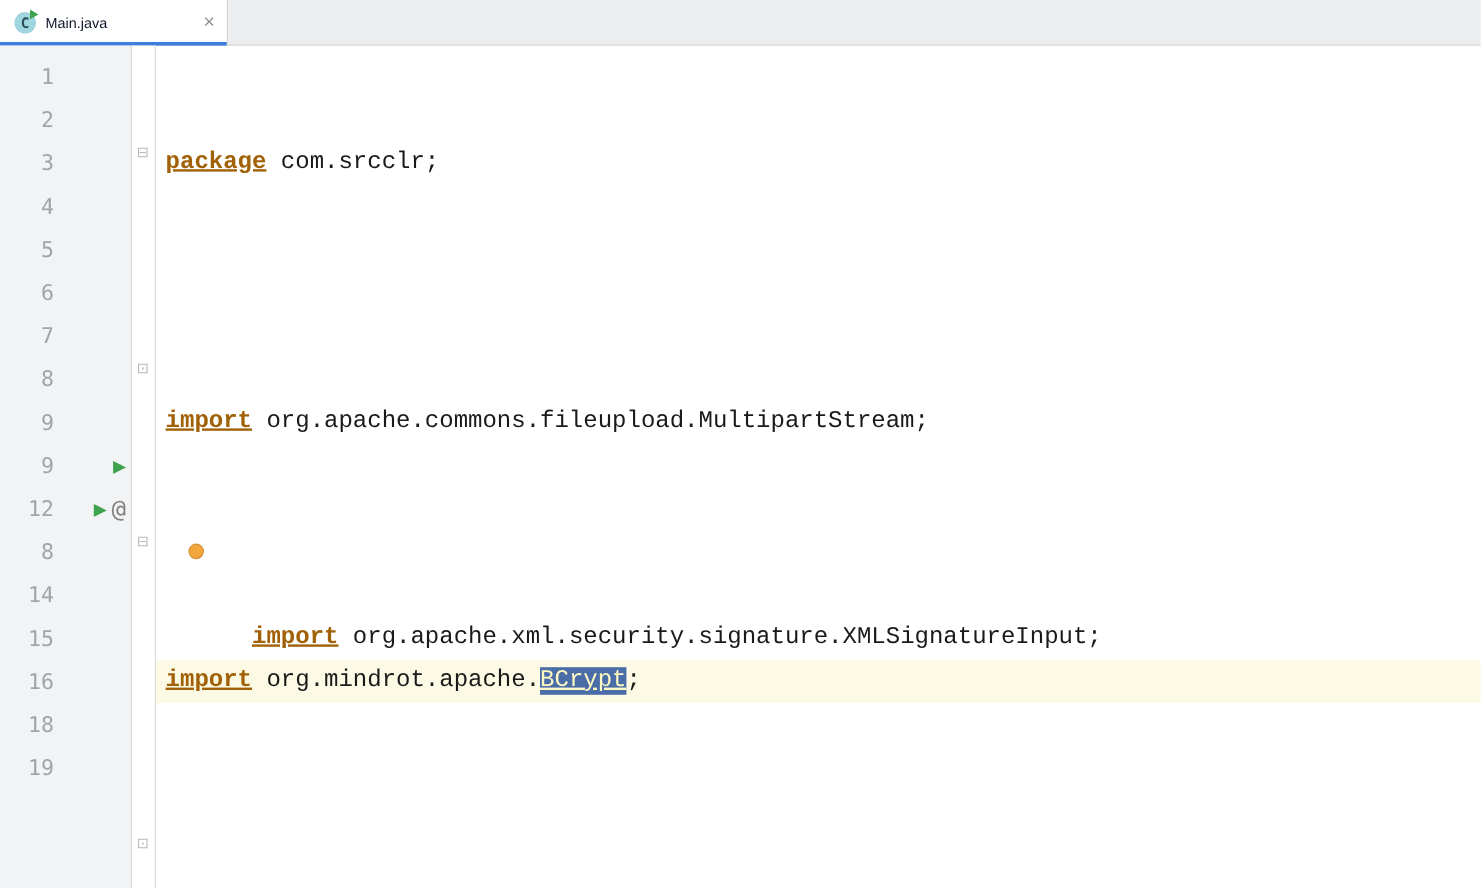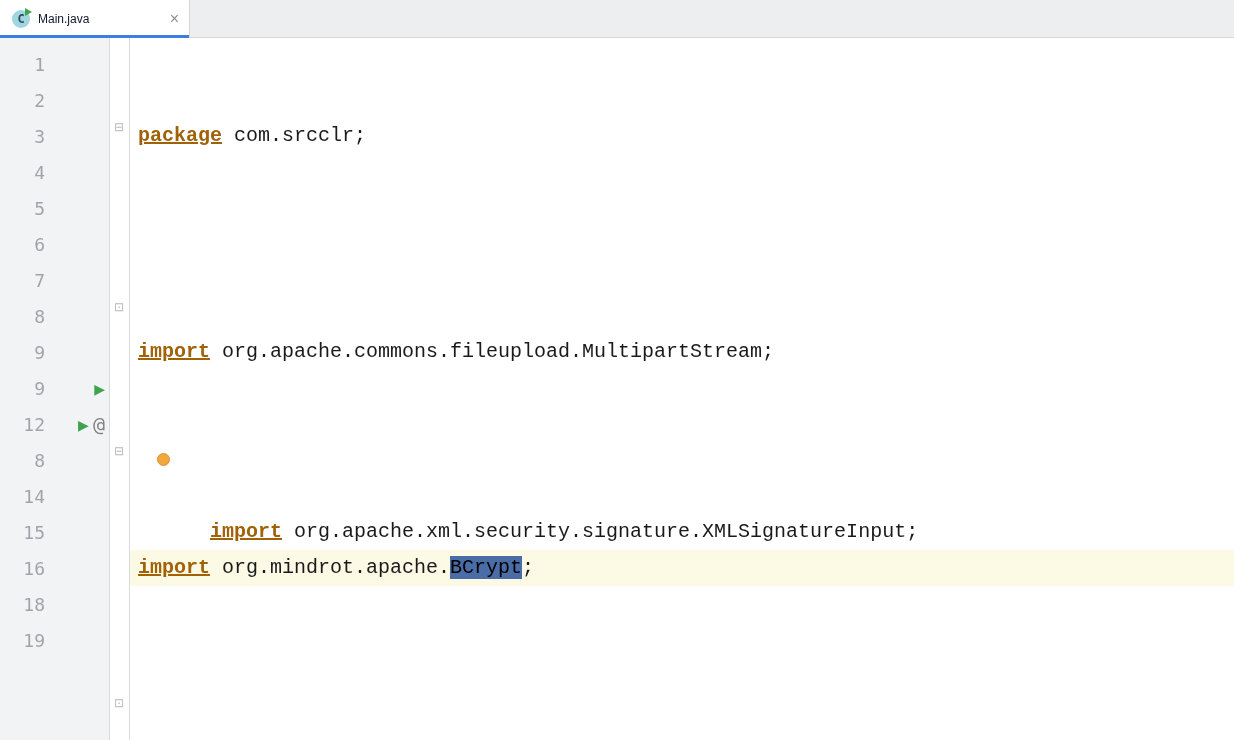--- a/index.html
+++ b/index.html
@@ -131,21 +131,21 @@
     position: relative;
     color: #1a1a1a;
   }
   .code-line {
     height: 36px;
     padding-left: 8px;
     position: relative;
   }
   .hl-line { background: #fcfae4; }
   .kw { color: #a16207; font-weight: 700; text-decoration: underline; }
-  .sel { background: #4a6da7; color: #000000; }
+  .sel { background: #4a6da7; color: #fef9c3; text-decoration: underline; }
   .orange-dot {
     position: absolute;
     width: 13px; height: 13px;
     border-radius: 50%;
     background: #f2a73d;
     border: 1px solid #d8923a;
     left: 27px;
     top: 11px;
     z-index: 5;
   }

